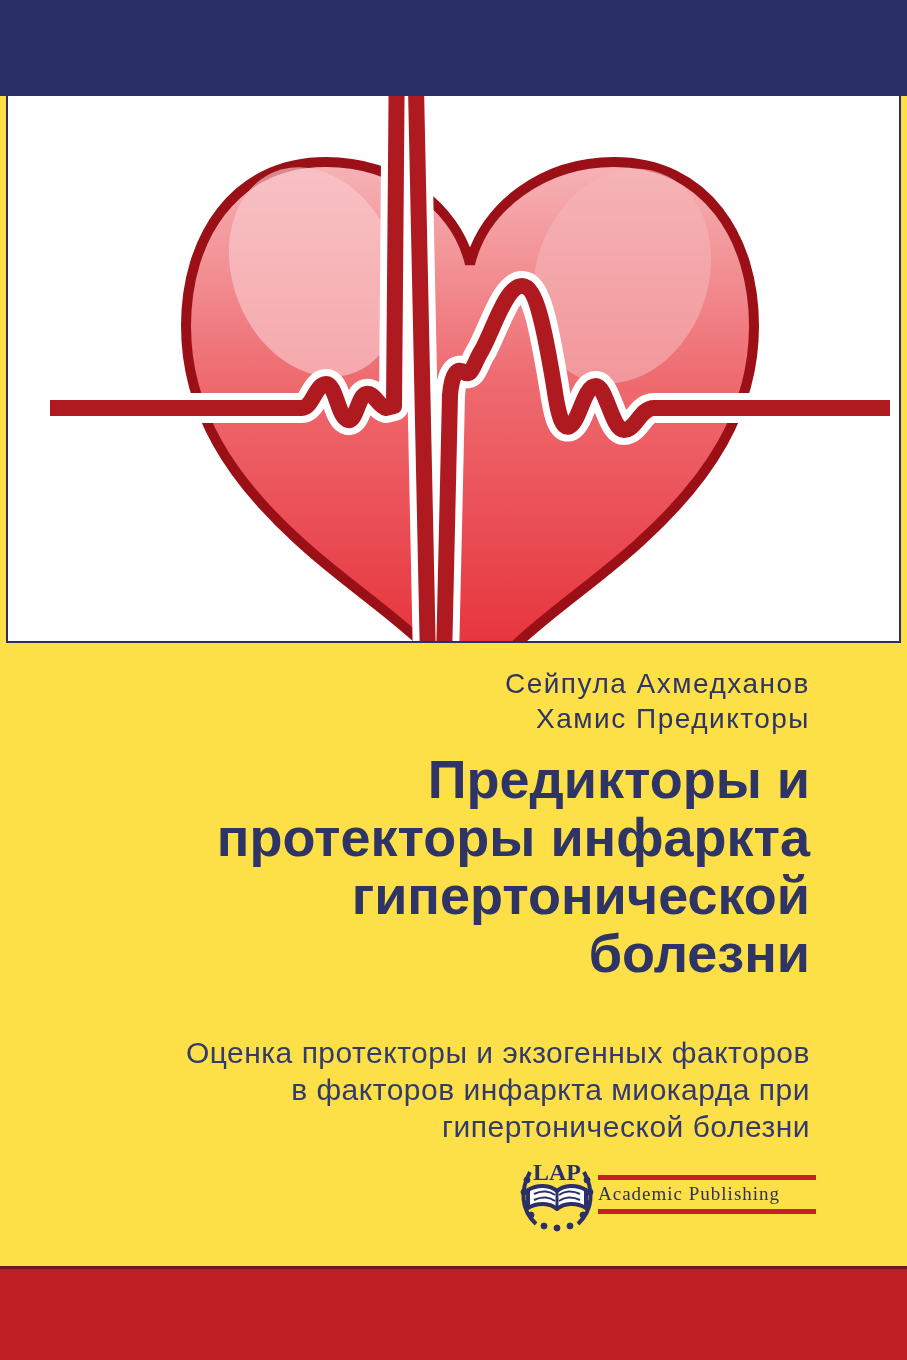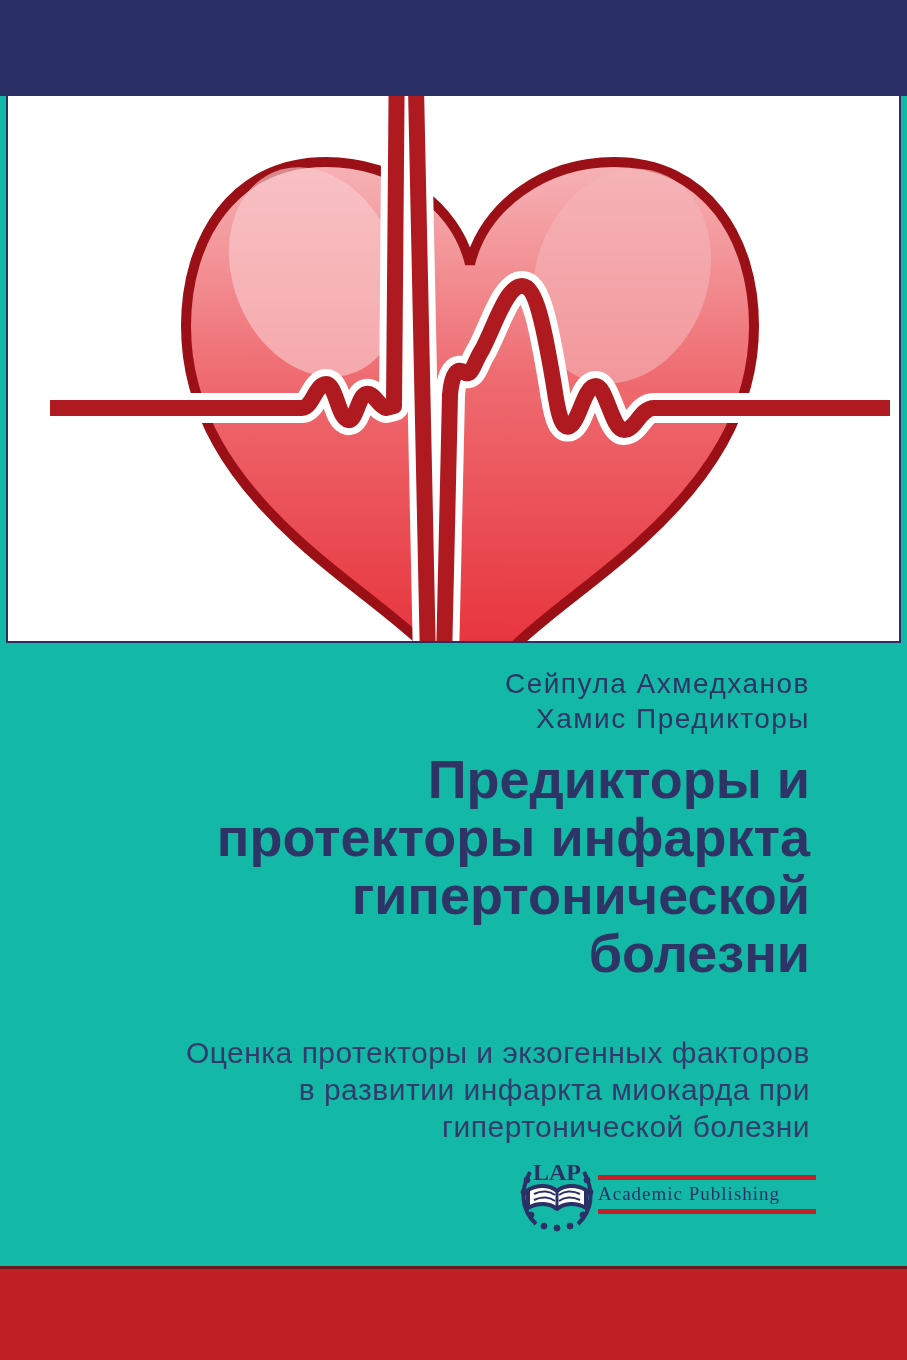--- a/index.html
+++ b/index.html
@@ -1,19 +1,19 @@
 <!DOCTYPE html>
 <html><head>
 <meta charset="utf-8">
 <style>
   html,body{margin:0;padding:0;background:#ffffff;}
   .cover{
     position:relative;
     width:907px;height:1360px;
-    background:#14b8a6;
+    background:#fde047;
     overflow:hidden;
     font-family:"Liberation Sans","DejaVu Sans",sans-serif;
   }
   .topbar{
     position:absolute;left:0;top:0;width:907px;height:96px;
     background:#2a3065;
   }
   .art-panel{
     position:absolute;left:6px;top:96px;width:895px;height:547px;
     box-sizing:border-box;
@@ -118,21 +118,21 @@
 
   <div class="title">
     <span>Предикторы и</span>
     <span>протекторы инфаркта</span>
     <span>гипертонической</span>
     <span>болезни</span>
   </div>
 
   <div class="subtitle">
     <span>Оценка протекторы и экзогенных факторов</span>
-    <span>в развитии инфаркта миокарда при</span>
+    <span>в факторов инфаркта миокарда при</span>
     <span>гипертонической болезни</span>
   </div>
 
   <div class="publisher">
     <svg width="82" height="80" viewBox="0 0 82 80">
 
       <g stroke="#2b3166" fill="#2b3166">
         <path d="M14,18 C4,36 5,56 20,70" fill="none" stroke-width="4"></path>
         <path d="M68,18 C78,36 77,56 62,70" fill="none" stroke-width="4"></path>
         <circle cx="11" cy="26" r="3"></circle>

